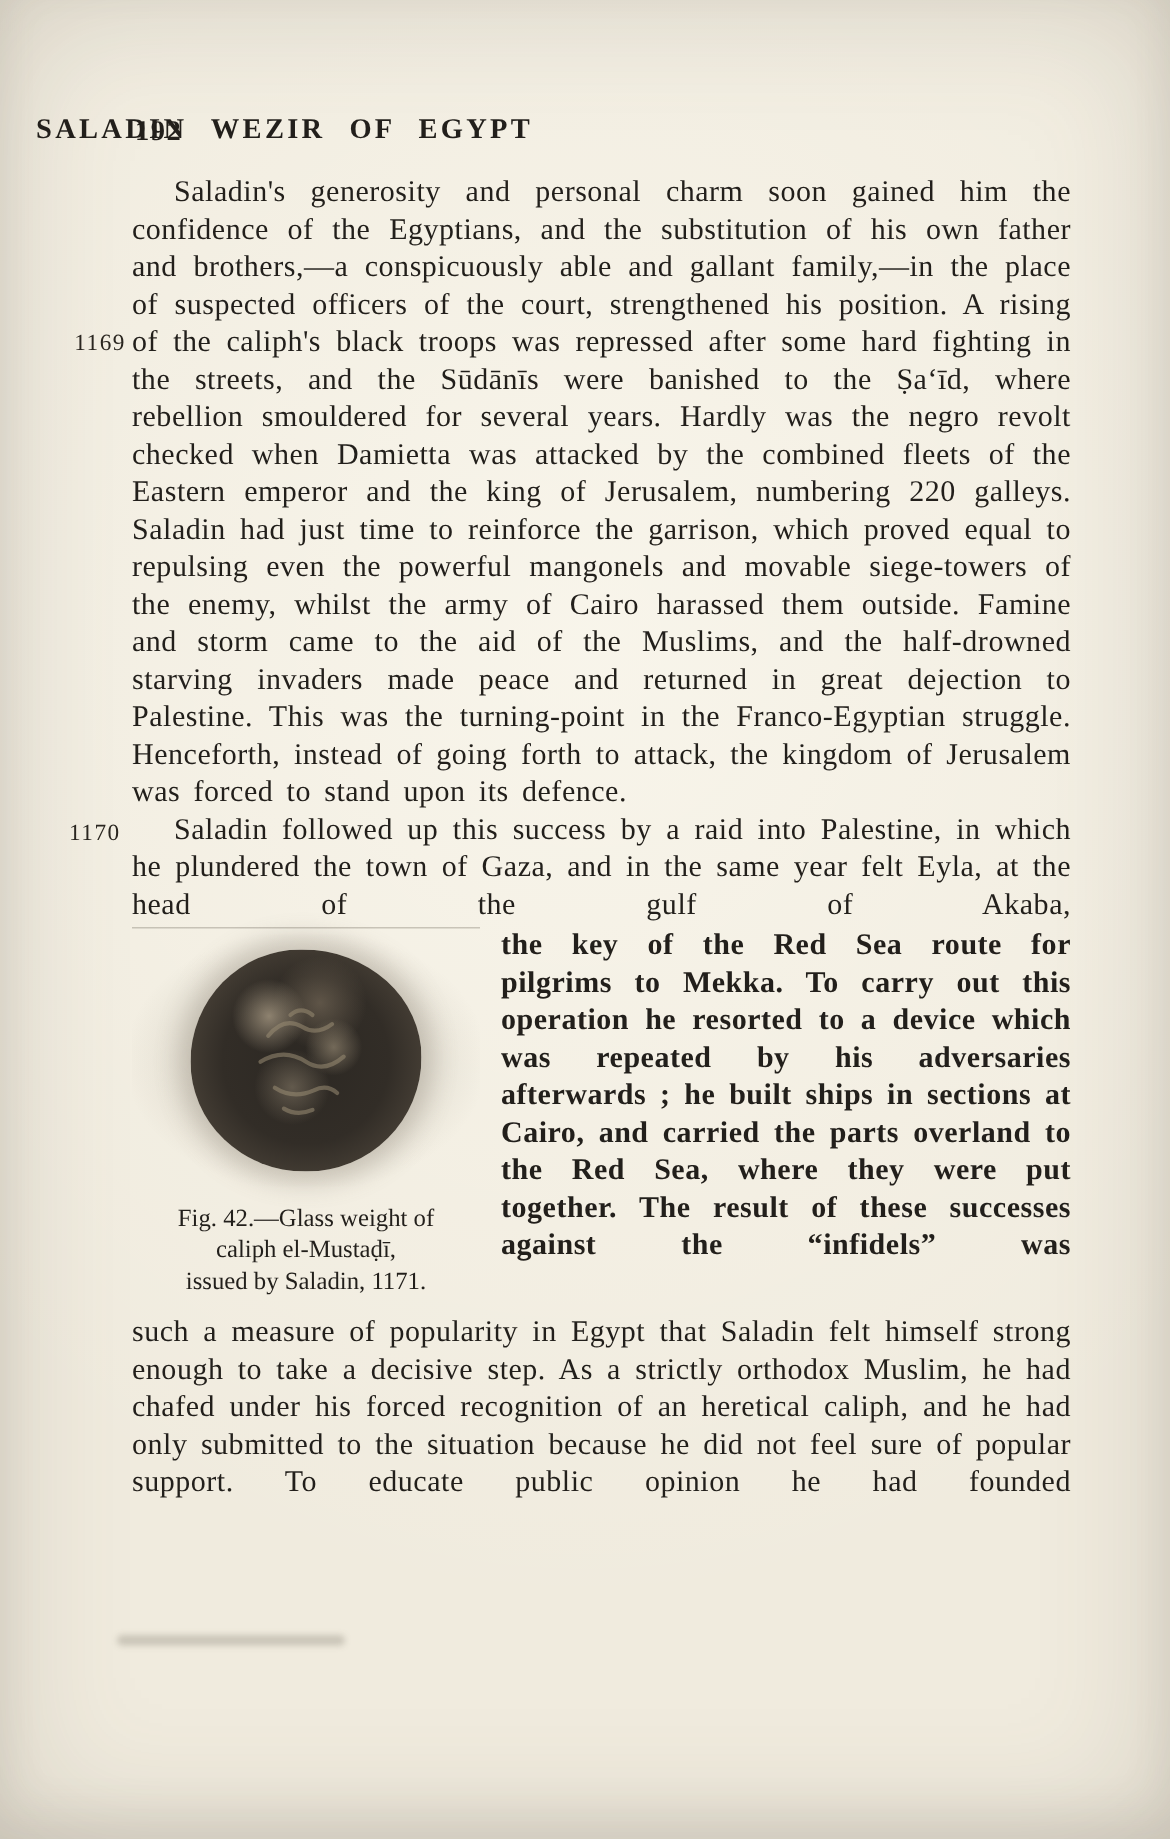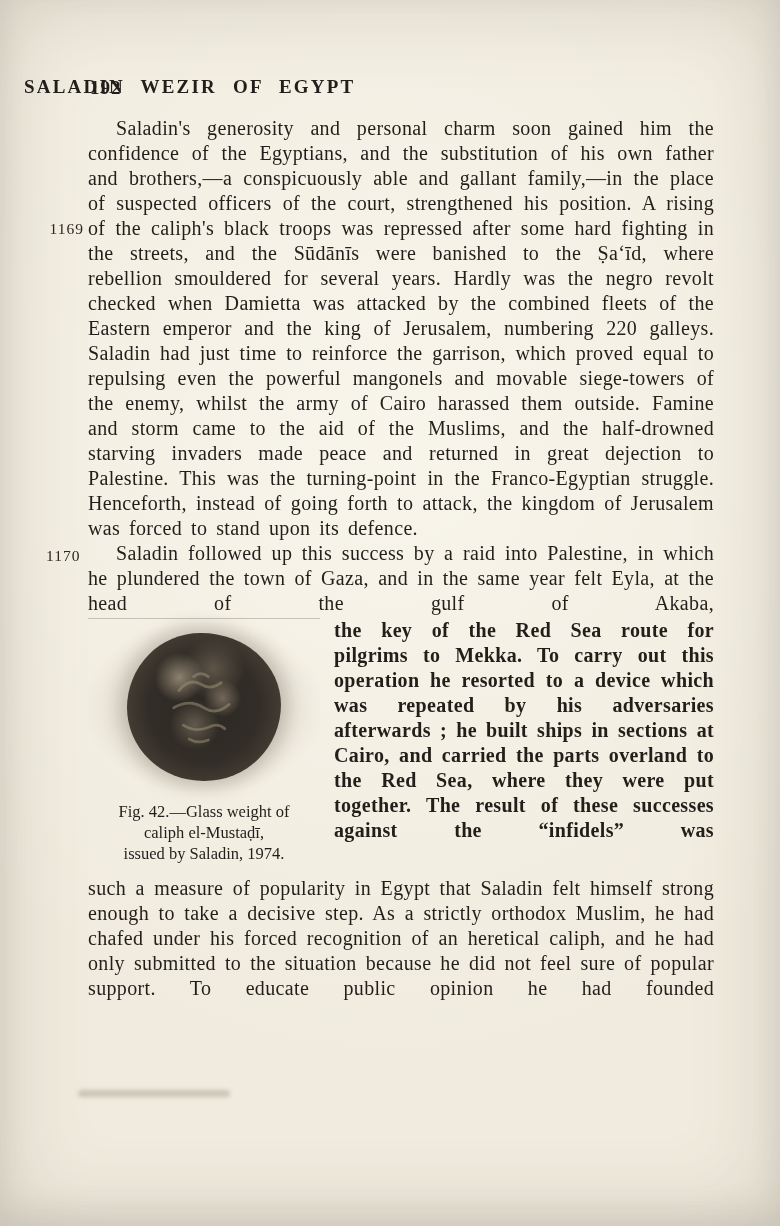--- a/index.html
+++ b/index.html
@@ -124,21 +124,21 @@
                 <path d="M51 96 q14 9 30 2 q10 -5 18 2"></path>
                 <path d="M63 40 q8 -7 17 0"></path>
                 <path d="M58 112 q10 6 22 1"></path>
               </g>
             </svg>
           </div>
         </div>
         <figcaption class="caption">
           <div>Fig. 42.—Glass weight of</div>
           <div>caliph el-Mustaḍī,</div>
-          <div>issued by Saladin, 1974.</div>
+          <div>issued by Saladin, 1171.</div>
         </figcaption>
       </figure>
 
       <p class="para just-last beside">the key of the Red Sea route for pilgrims to Mekka. To carry out this operation he resorted to a device which was repeated by his adversaries afterwards ; he built ships in sections at Cairo, and carried the parts overland to the Red Sea, where they were put together. The result of these successes against the “infidels” was</p>
     </div>
 
     <p class="para just-last">such a measure of popularity in Egypt that Saladin felt himself strong enough to take a decisive step. As a strictly orthodox Muslim, he had chafed under his forced recognition of an heretical caliph, and he had only submitted to the situation because he did not feel sure of popular support. To educate public opinion he had founded</p>
 
   </main>
 

